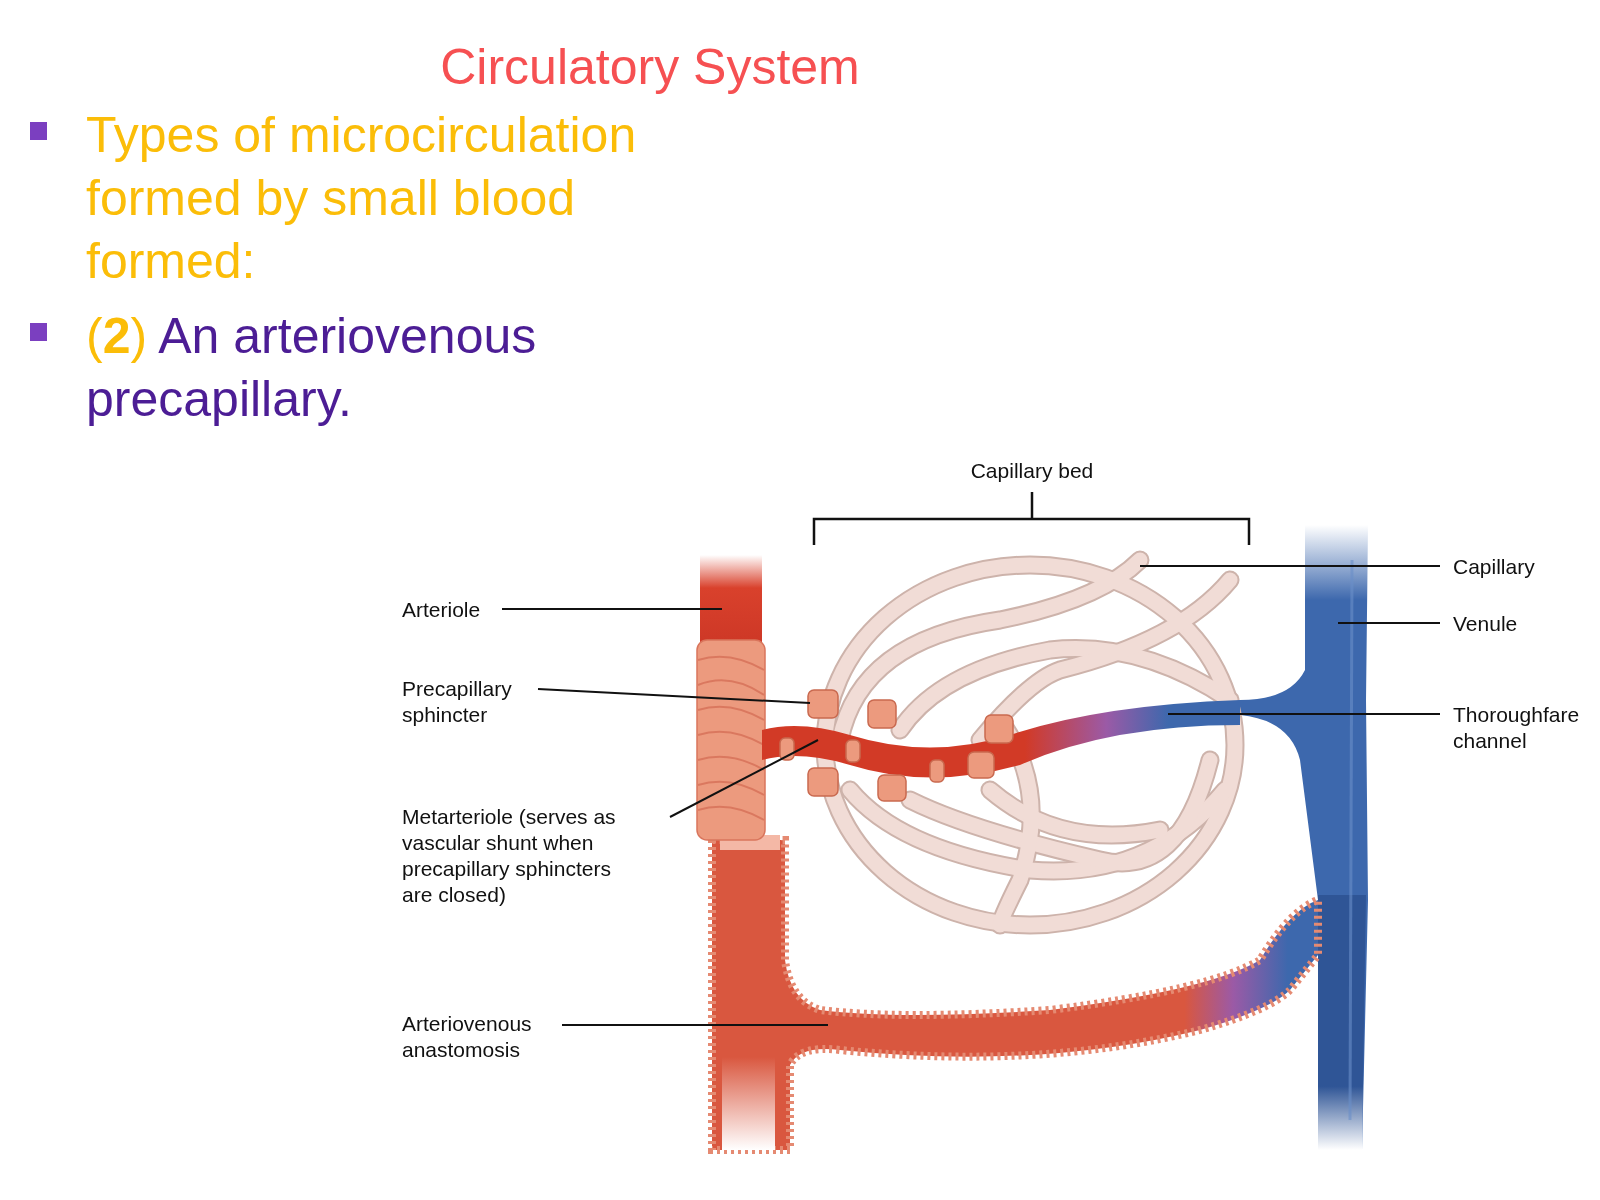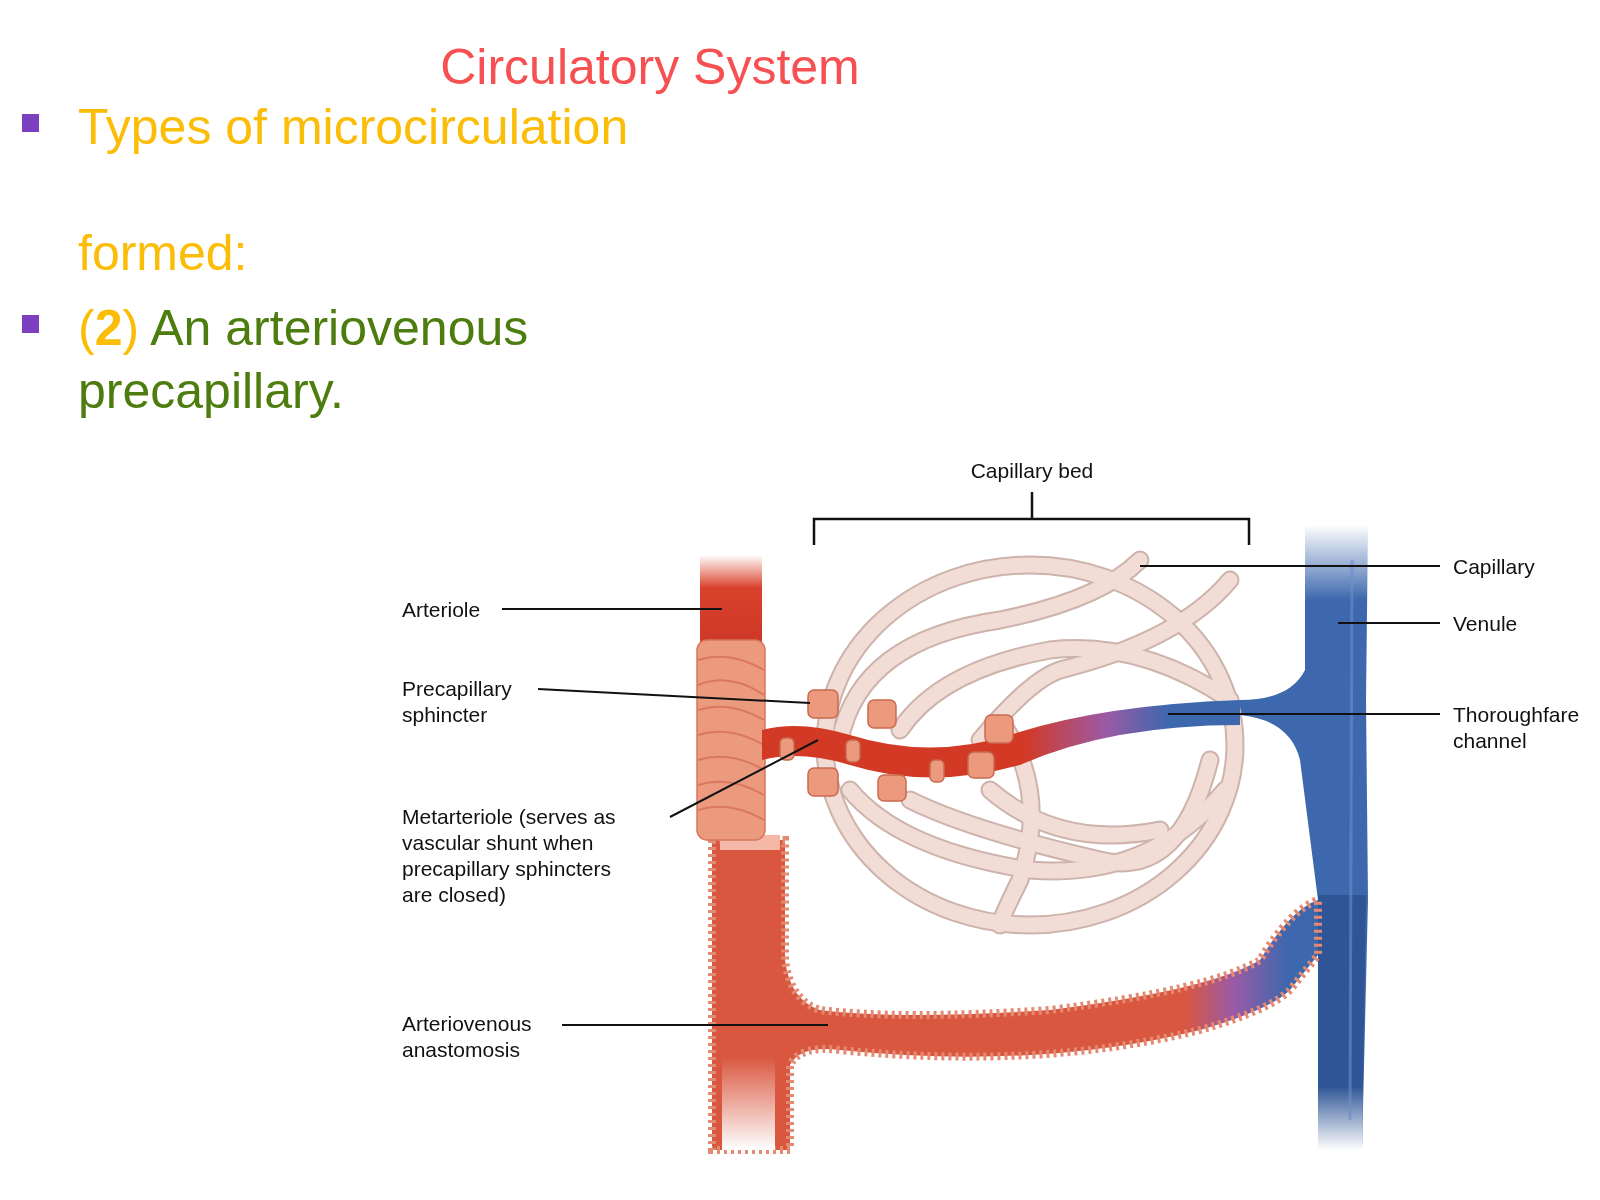--- a/index.html
+++ b/index.html
@@ -1,37 +1,37 @@
 <!DOCTYPE html>
 <html><head>
   <meta charset="utf-8">
   <style>
     html, body { margin: 0; padding: 0; background: #ffffff; }
     body { width: 1600px; height: 1200px; position: relative; overflow: hidden; font-family: "Liberation Sans", sans-serif; }
     .slide-title { position: absolute; left: 0; width: 1300px; top: 38px; text-align: center; padding-left: 0; font-size: 50px; color: #f65052; }
     .slide-title span { position: relative; left: 0px; }
-    .bullets { position: absolute; left: 22px; top: 96px; width: 680px; margin: 0; padding: 0; list-style: none; }
+    .bullets { position: absolute; left: 22px; top: 96px; width: 680px; margin: 8px; padding: 0; list-style: none; }
     .bullet { position: relative; padding-left: 56px; font-size: 50px; line-height: 63px; margin-bottom: 12px; }
     .bullet .sq { position: absolute; left: 0; top: 18px; width: 17px; height: 18px; background: #7b3fc0; }
     .yellow { color: #fbbd08; }
-    .black { color: #4d7c0f; }
+    .black { color: #4c1d95; }
     .bold { font-weight: bold; }
     .diagram { position: absolute; left: 0; top: 0; width: 1600px; height: 1200px; }
     .lbl { font-family: "Liberation Sans", sans-serif; font-size: 21px; fill: #111; }
   </style>
 </head>
 <body>
 
 <div class="slide-title"><span>Circulatory System</span></div>
 
 <ul class="bullets">
   <li class="bullet yellow">
     <span class="sq"></span>
     <span>Types of microcirculation</span><br>
-    <br>
+    <span>formed by small blood</span><br>
     <span>formed:</span>
   </li>
   <li class="bullet">
     <span class="sq"></span>
     <span class="yellow">(</span><span class="yellow bold">2</span><span class="yellow">)</span><span class="black"> An arteriovenous</span><br>
     <span class="black">precapillary.</span>
   </li>
 </ul>
 
 <svg class="diagram" viewBox="0 0 1600 1200" width="1600" height="1200">

